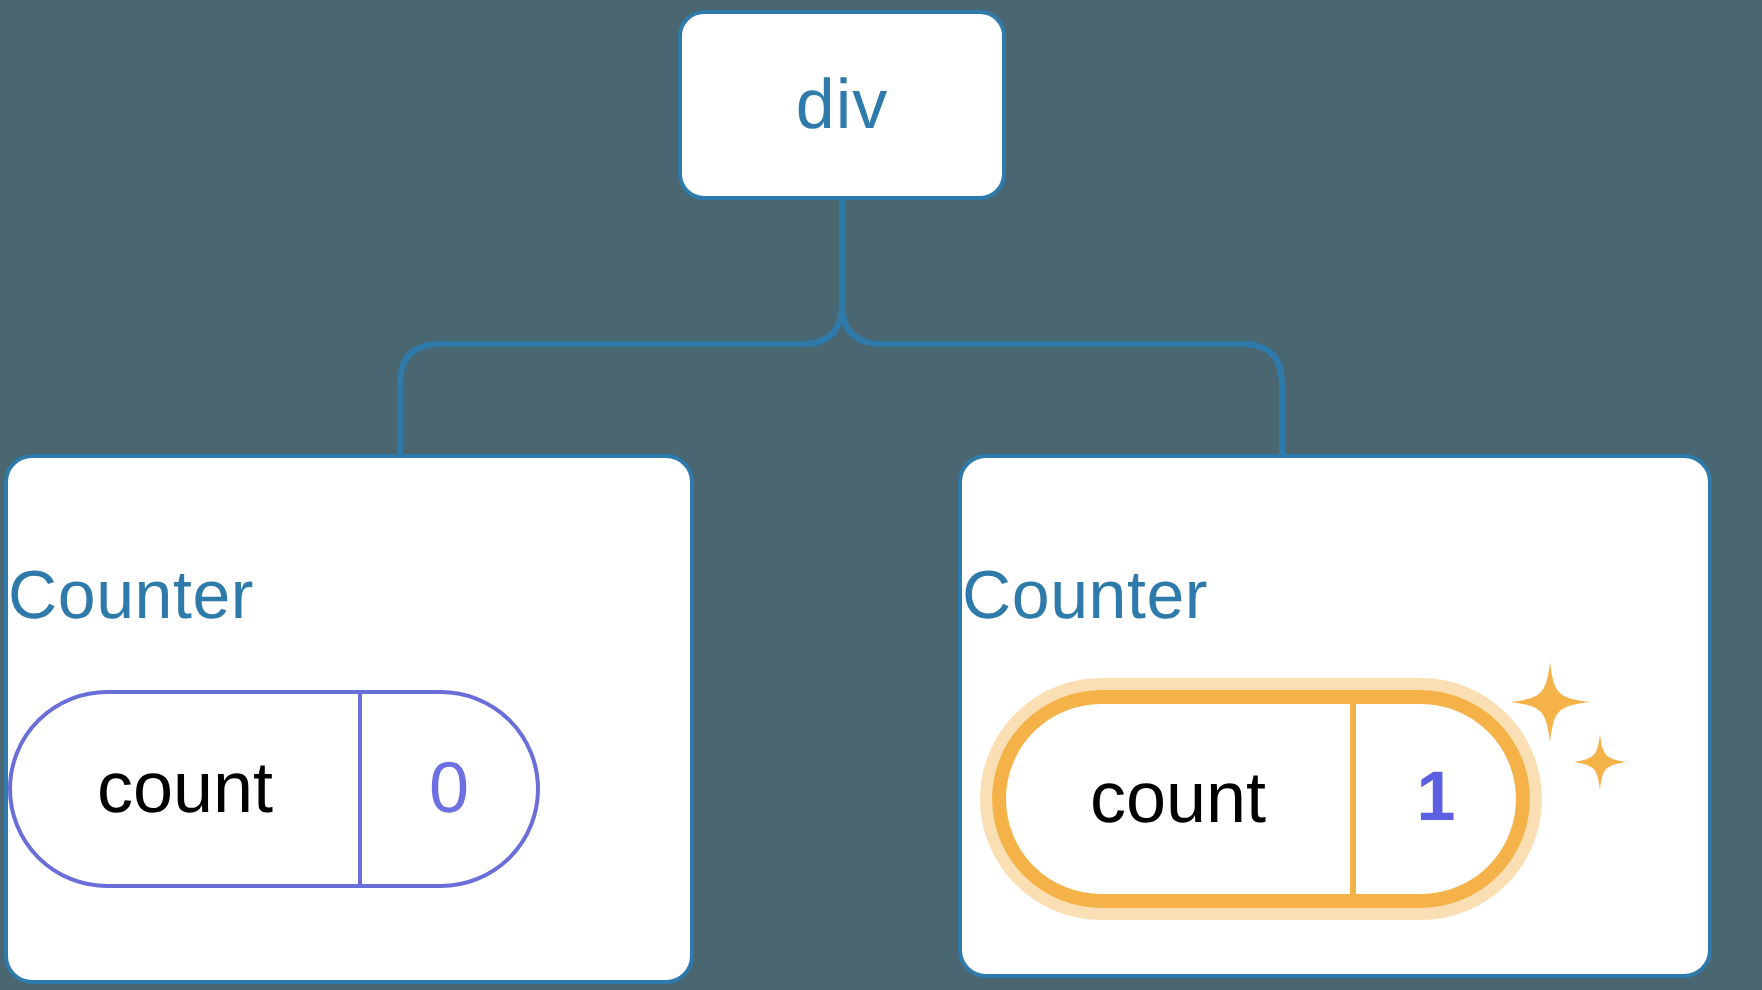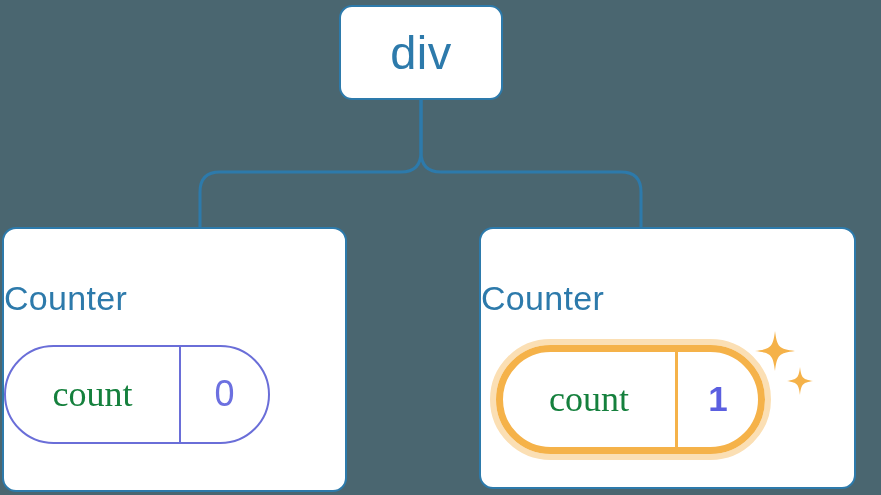--- a/index.html
+++ b/index.html
@@ -37,21 +37,21 @@
     height: 95px;
     box-sizing: border-box;
     background: #ffffff;
     border: 2.5px solid #2d7aab;
     border-radius: 13px;
     display: flex;
     align-items: center;
     justify-content: center;
   }
   .node-root-label {
-    font-size: 47px;
+    font-size: 35px;
     color: #2d7aab;
     letter-spacing: 0.5px;
     line-height: 1;
   }
 
   
   .card {
     position: absolute;
     box-sizing: border-box;
     background: #ffffff;
@@ -108,25 +108,24 @@
   .pill-plain .pill-val {
     flex: 1;
   }
   .pill-key, .pill-val {
     display: flex;
     align-items: center;
     justify-content: center;
   }
   .pill-key-text {
     font-size: 36px;
-    color: #15803d;
+    color: #000000;
     line-height: 1;
     position: relative;
     top: -1px;
-    font-family: Liberation Serif, serif;
   }
   .pill-val-text {
     font-size: 36px;
     color: #6c70e0;
     line-height: 1;
     position: relative;
     top: -1px;
   }
 
   

